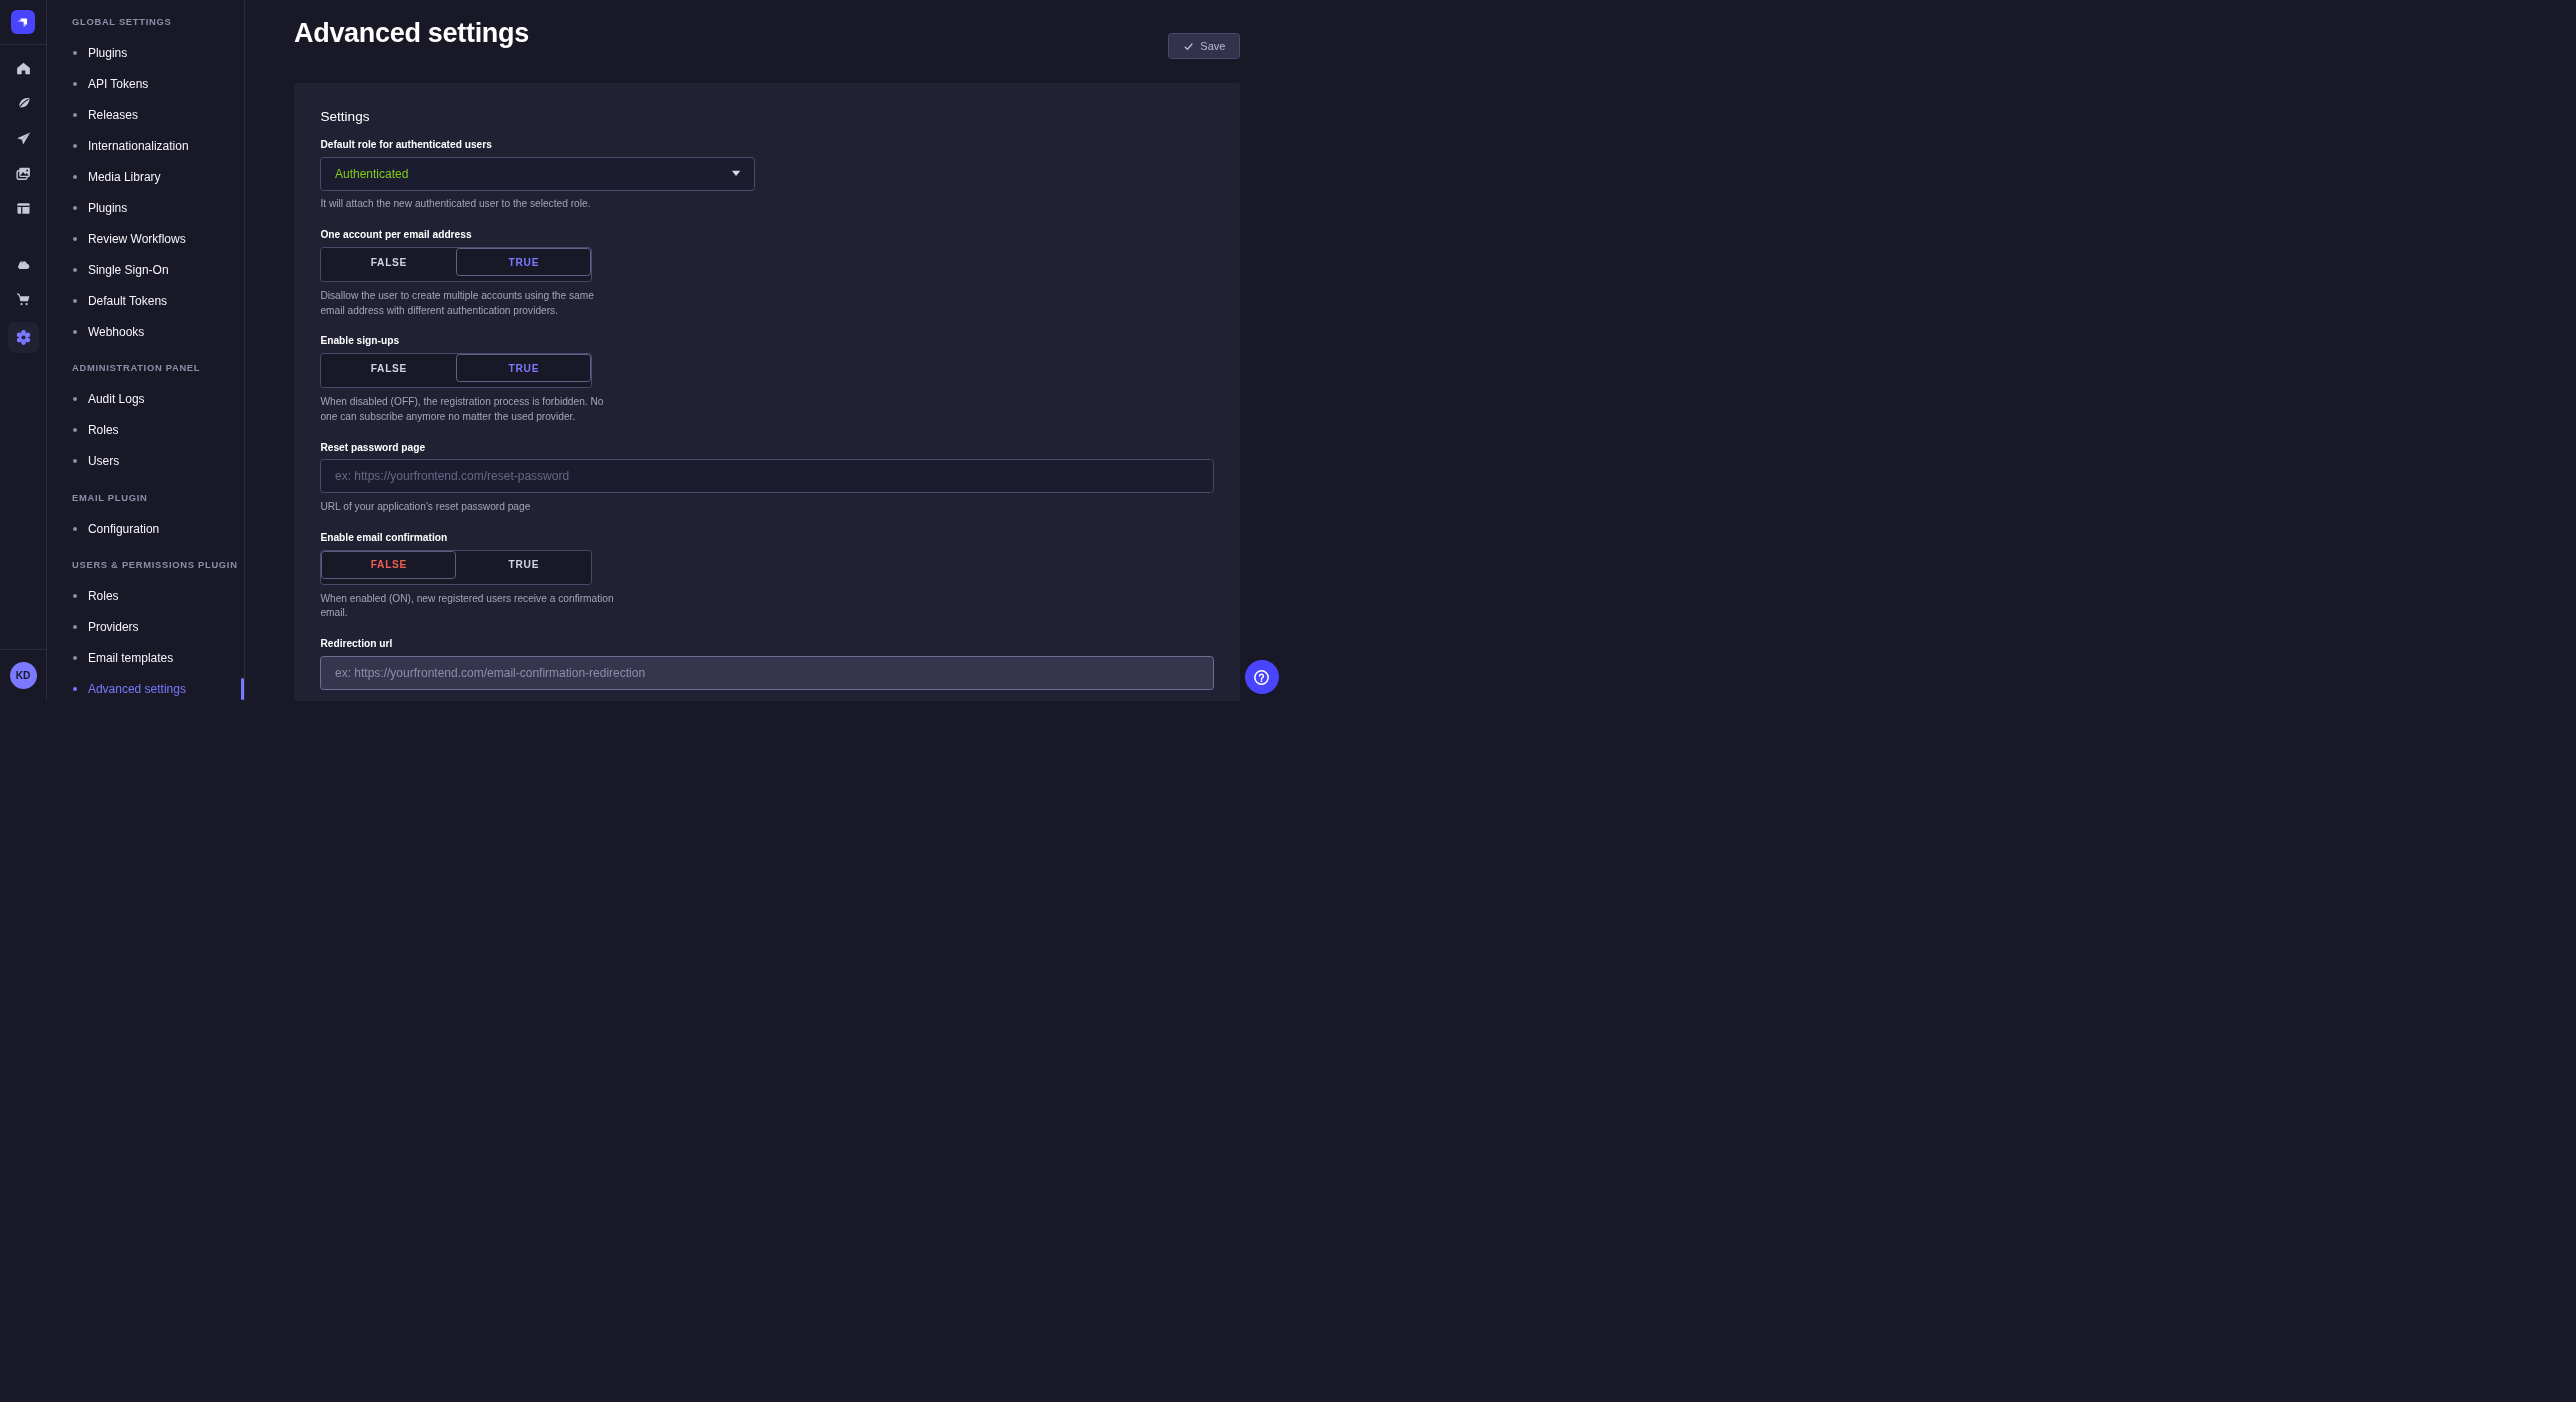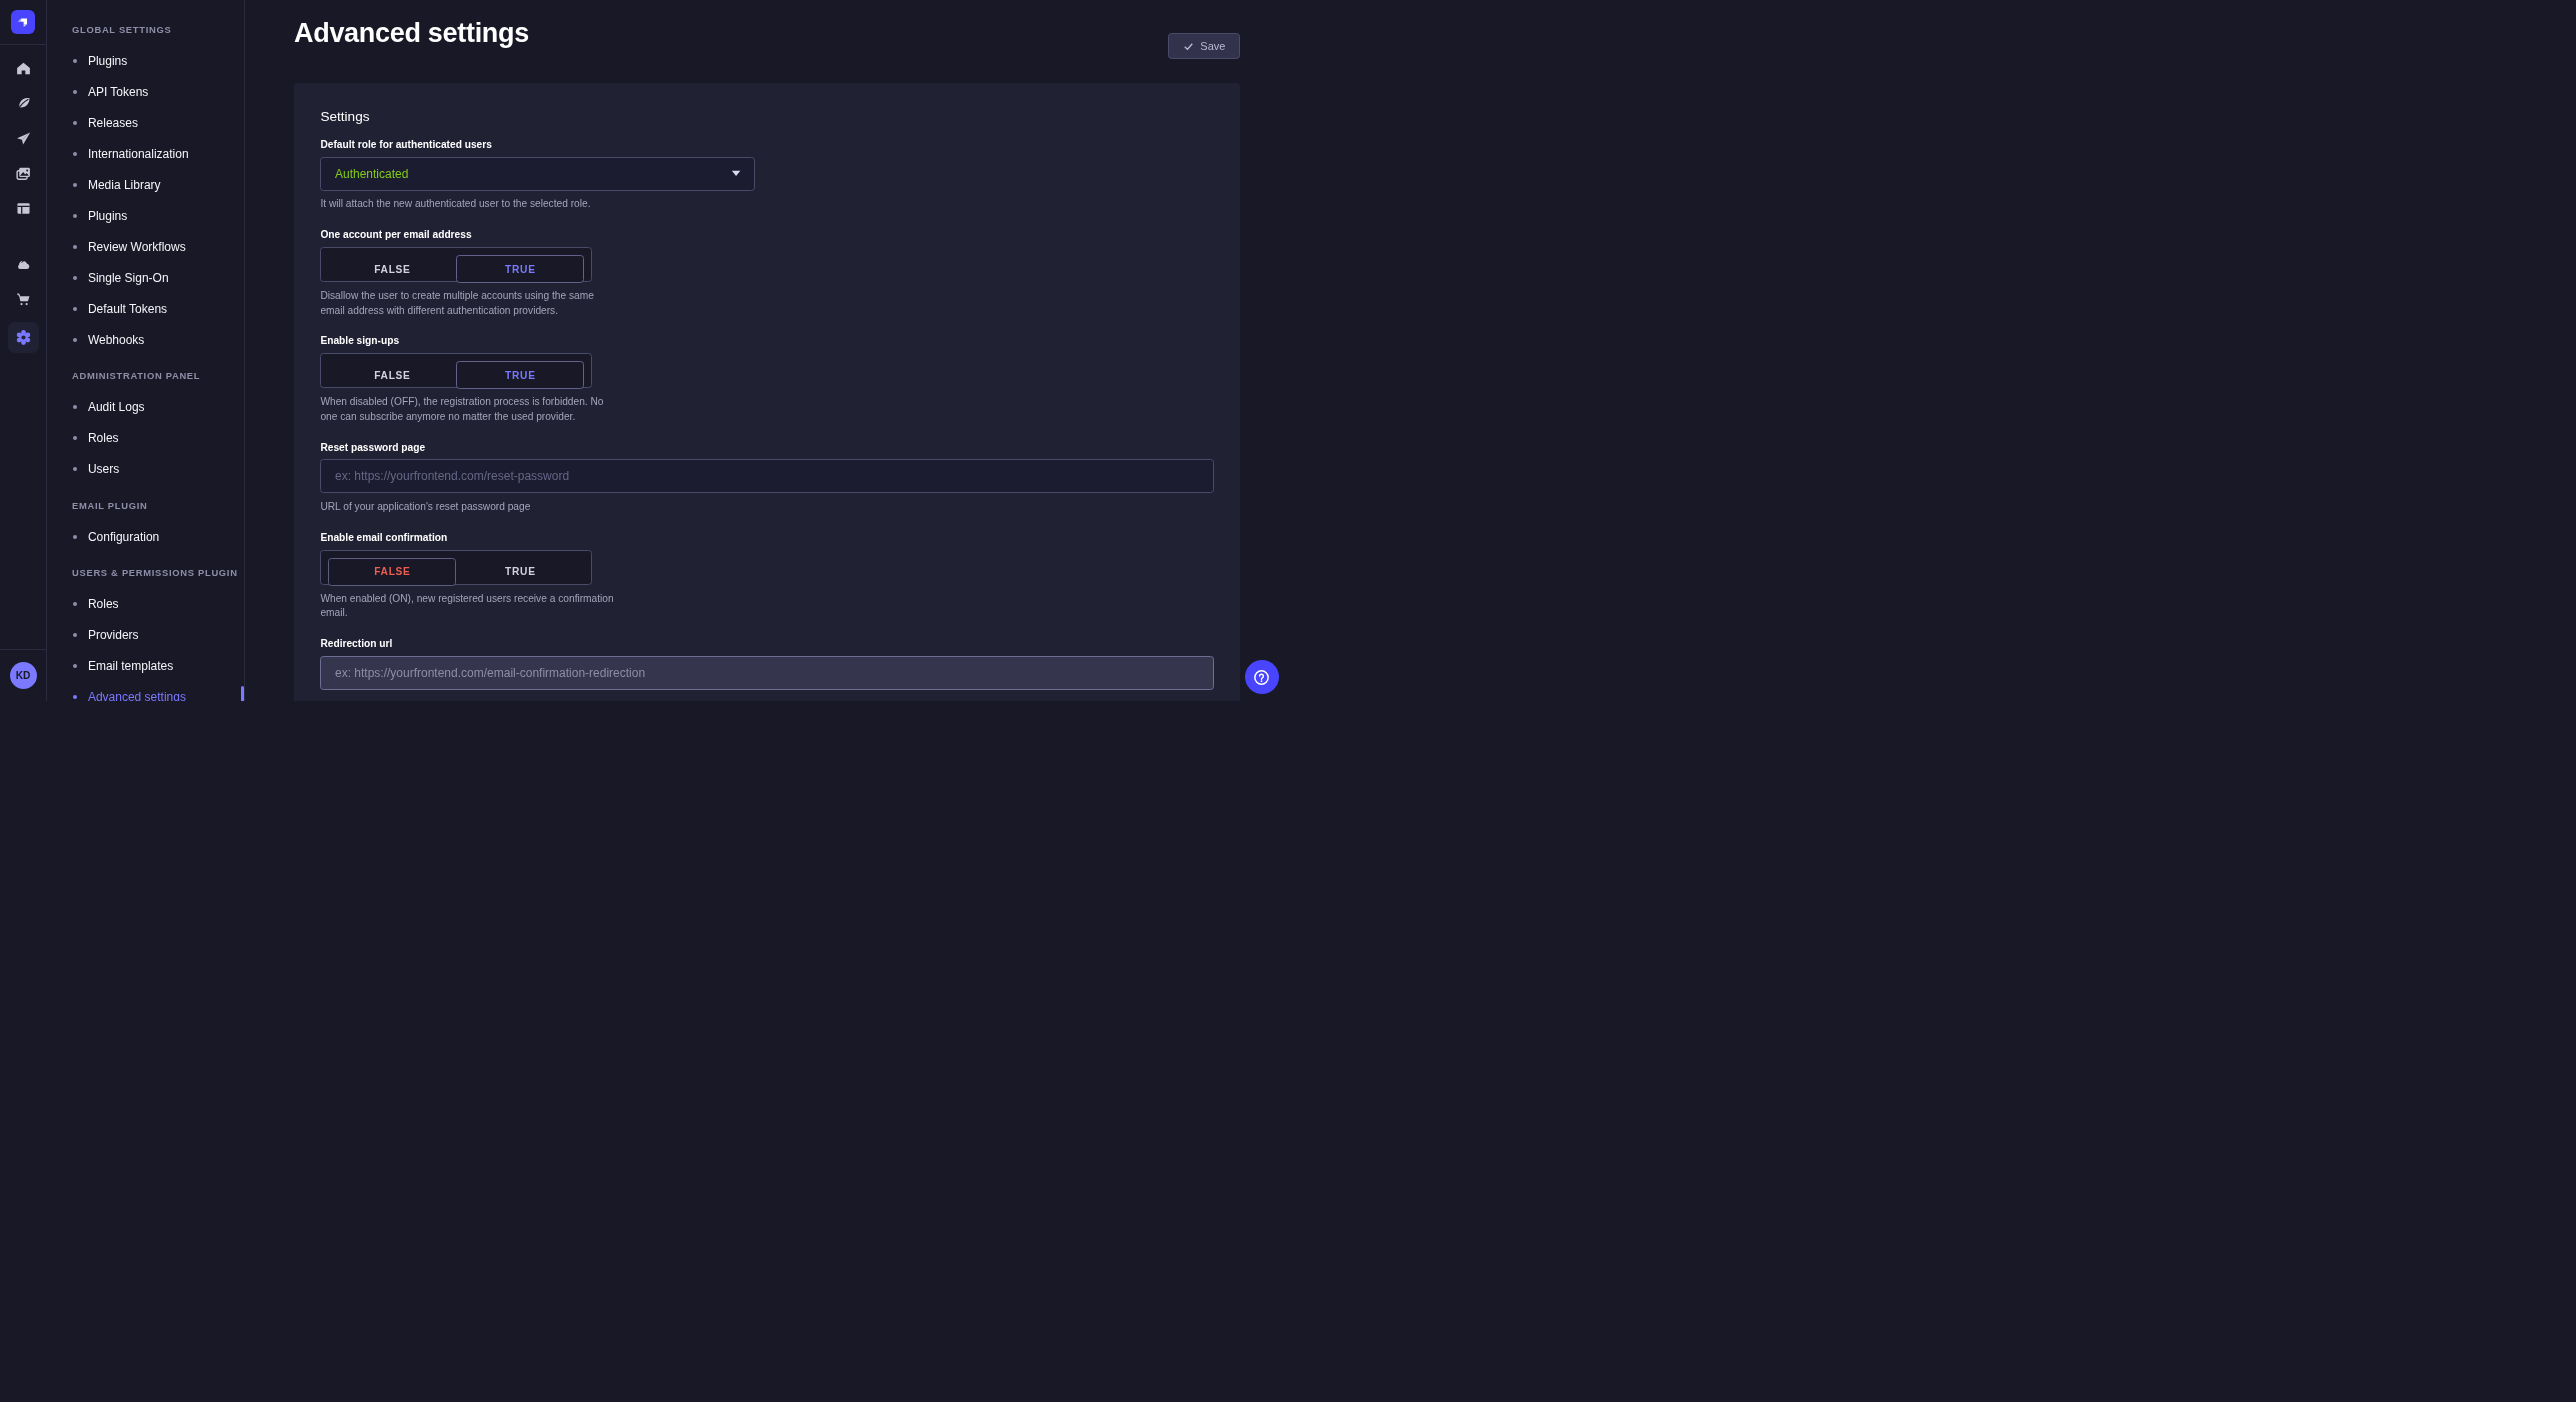--- a/index.html
+++ b/index.html
@@ -14,21 +14,21 @@
   .rail-divider { height:0.9px; background:#2b2b40; width:100%; }
   .rail-icons { display:flex; flex-direction:column; align-items:center; padding-top:12px; }
   .rail-btn { width:31px; height:24px; margin-bottom:11px; background:transparent; border:none; display:flex; align-items:center; justify-content:center; cursor:pointer; }
   .rail-btn svg { display:block; }
   .group-gap { margin-top:20.4px; }
   .rail-btn.active-tile { width:31px; height:31px; border-radius:6.8px; background:#212134; margin-bottom:0; }
   .rail-bottom { margin-top:auto; display:flex; flex-direction:column; align-items:center; }
   .avatar { width:27px; height:27px; border-radius:50%; background:#7b79ff; color:#181826; font-size:10.2px; font-weight:700; display:flex; align-items:center; justify-content:center; margin:12px 0 12px; cursor:pointer; }
 
   
-  .subnav { width:198px; height:100%; border-right:0.9px solid #2b2b40; padding-top:24px; flex:0 0 198px; position:relative; overflow:hidden; }
+  .subnav { width:198px; height:100%; border-right:0.9px solid #2b2b40; padding-top:16px; flex:0 0 198px; position:relative; overflow:hidden; }
   .section-title { font-size:9.4px; font-weight:700; letter-spacing:0.7px; color:#8e8ea9; padding-left:25px; margin:15.3px 0 10.2px; text-transform:uppercase; }
   .section:first-child .section-title { margin-top:0; }
   .nav-item { position:relative; height:31px; display:flex; align-items:center; padding-left:25.6px; cursor:pointer; }
   .dot { width:4.3px; height:4.3px; border-radius:50%; background:#8e8ea9; margin-right:11px; flex:0 0 4.3px; }
   .nav-label { font-size:12px; color:#f5f5fa; }
   .nav-item.active .dot { background:#7b79ff; }
   .nav-item.active .nav-label { color:#7b79ff; }
   .active-bar { position:absolute; right:0; top:50%; transform:translateY(-50%); width:2.6px; height:22px; border-radius:1.7px; background:#7b79ff; }
 
   
@@ -42,21 +42,21 @@
   .card-heading { font-size:13.6px; font-weight:400; color:#ffffff; margin-bottom:15.3px; }
 
   .field { margin-bottom:17px; }
   .field-label { font-size:10.2px; font-weight:700; color:#ffffff; margin-bottom:6.8px; }
   .field-hint { font-size:10.2px; color:#a5a5ba; line-height:1.45; margin-top:6.8px; }
   .hint-narrow { max-width:294px; }
 
   .select { width:435px; height:34px; background:#1c1c30; border:0.9px solid #4a4a6a; border-radius:3.4px; display:flex; align-items:center; justify-content:space-between; padding:0 13.6px; cursor:pointer; }
   .select-value { font-size:12px; color:#84cc16; }
 
-  .toggle { width:272px; height:35px; background:#181826; border:0.9px solid #4a4a6a; border-radius:3.4px; padding:7px; display:flex; }
+  .toggle { width:272px; height:35px; background:#181826; border:0.9px solid #4a4a6a; border-radius:3.4px; padding:0; display:flex; }
   .seg { flex:1; height:28px; border-radius:3.4px; border:0.9px solid transparent; background:transparent;
          font-size:10.2px; font-weight:700; letter-spacing:0.7px; color:#d3d3e0; display:flex; align-items:center; justify-content:center; cursor:pointer;
          font-family:"Liberation Sans", sans-serif; }
   .seg.sel-true  { border-color:#62628c; color:#7b79ff; background:#181826; }
   .seg.sel-false { border-color:#5d5d81; color:#ee5e52; background:#181826; }
 
   .text-input { width:100%; height:34px; background:#1c1c30; border:0.9px solid #4a4a6a; border-radius:3.4px; padding:0 13.6px; font-size:12px; color:#ffffff; outline:none; font-family:"Liberation Sans", sans-serif; }
   .text-input::placeholder { color:#666687; }
   .text-input.lit { background:#35354e; border-color:#6e6e94; }
   .text-input.lit::placeholder { color:#8e8ea9; }

